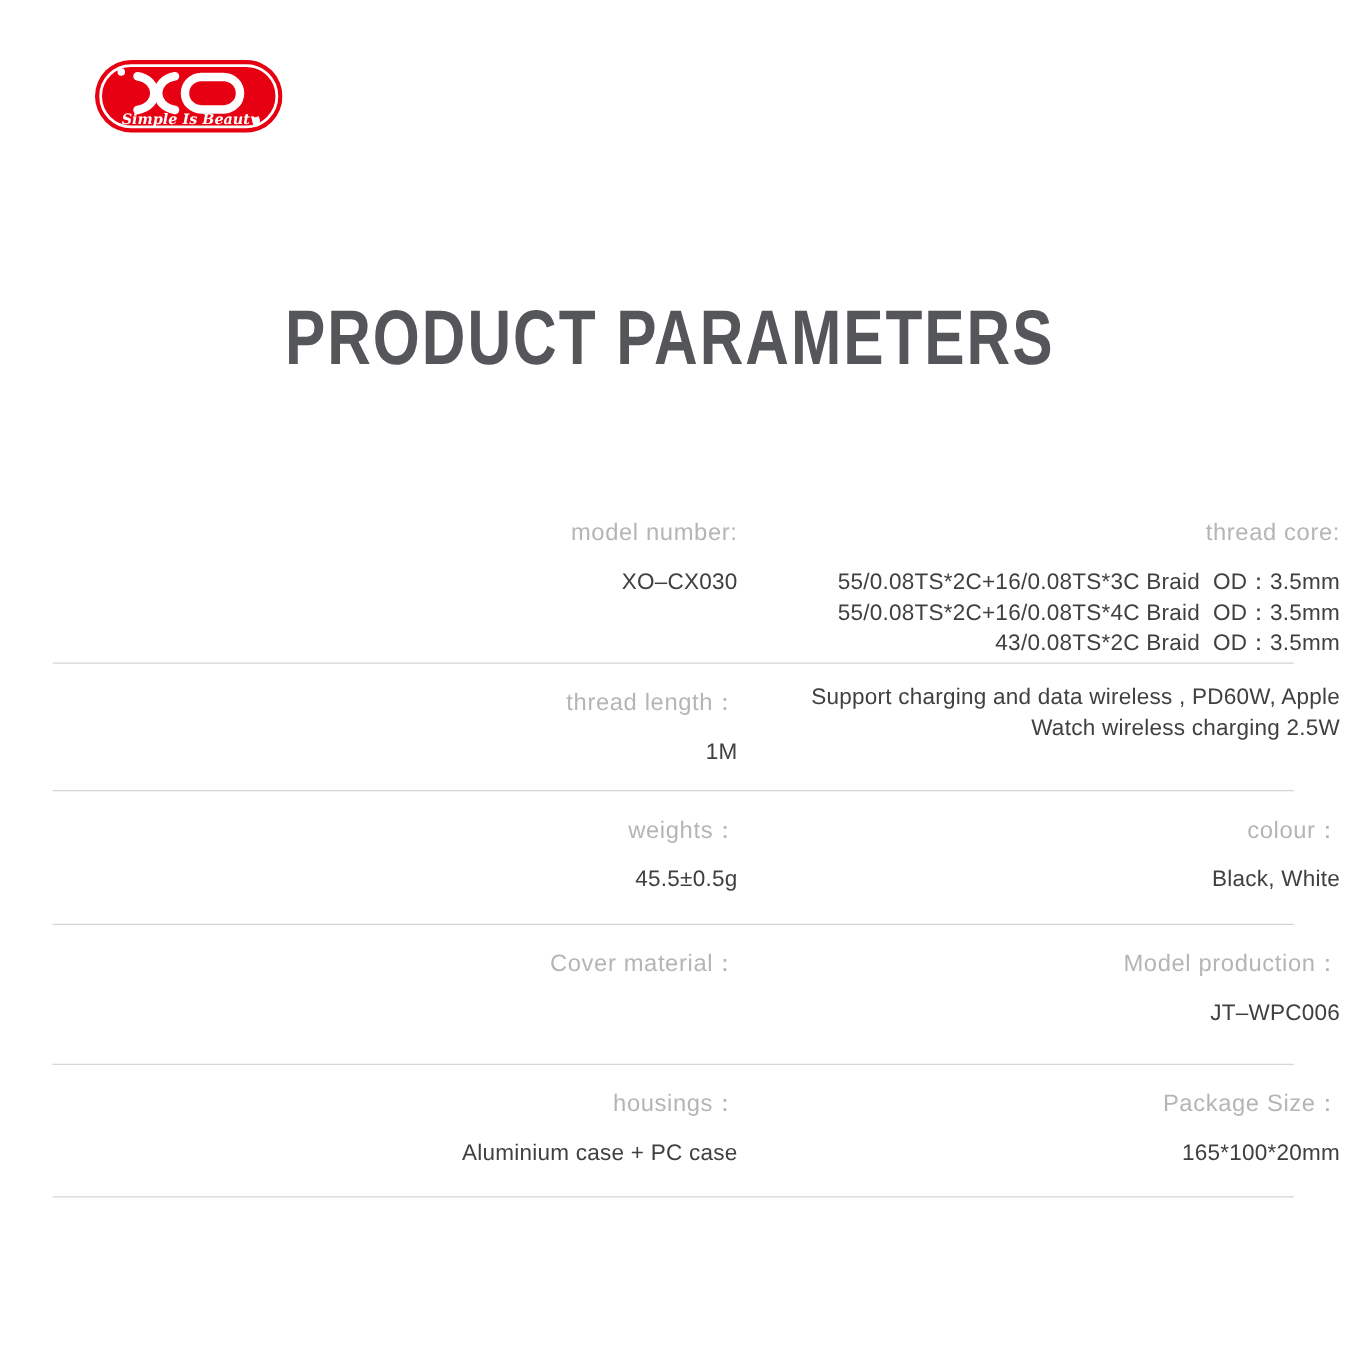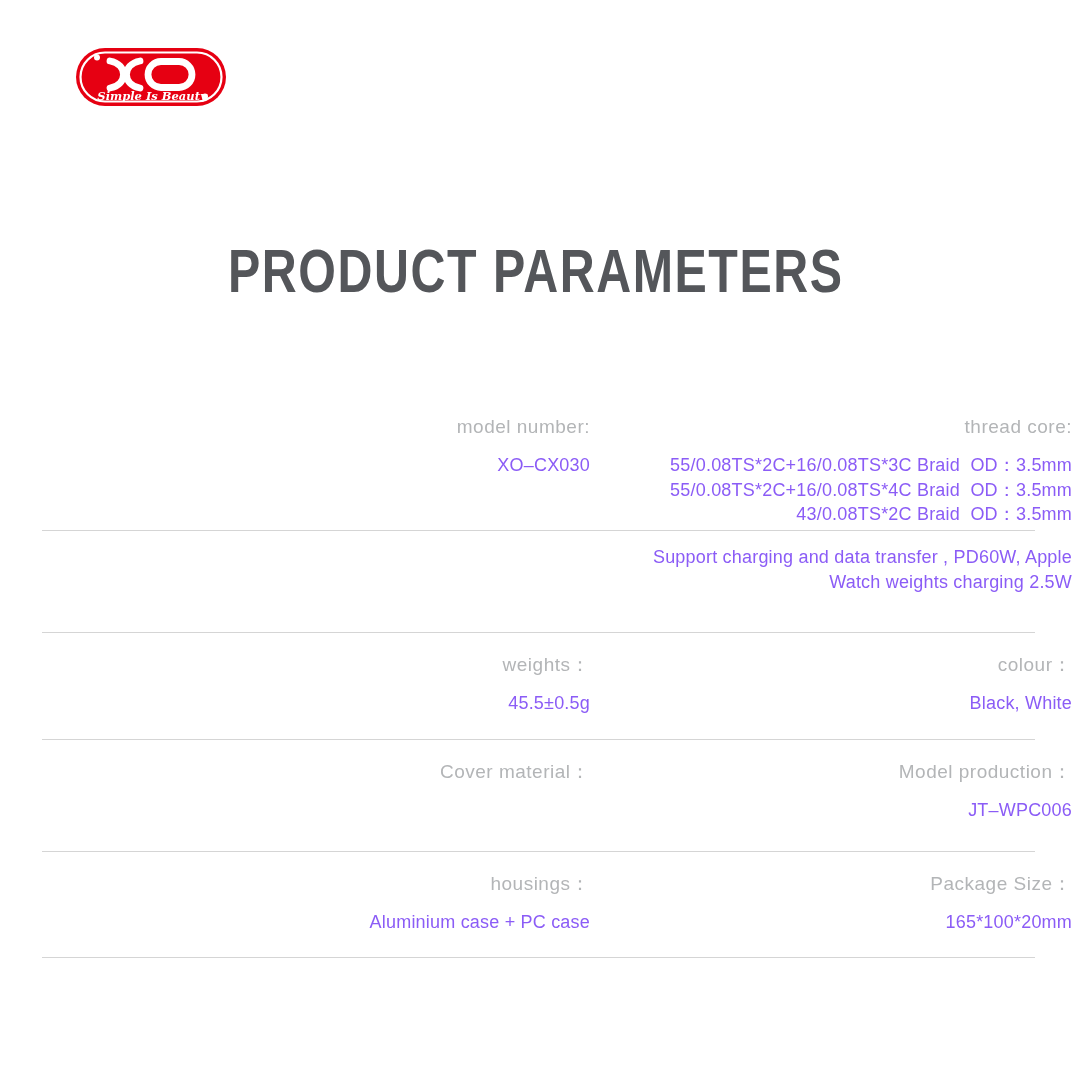--- a/index.html
+++ b/index.html
@@ -37,21 +37,21 @@
 
   .cell { position: absolute; top: 0; }
   .cell.left  { left: 180px; width: 410px; }
   .cell.right { left: 628px; width: 428px; margin-left: 16px; }
 
   .label {
     margin-top: 20px; font-size: 19px; line-height: 24px;
     color: #b3b5b7; letter-spacing: 0.5px; white-space: pre-wrap;
   }
   .value {
-    font-size: 18px; line-height: 24.5px; color: #8b5cf6;
+    font-size: 18px; line-height: 24.5px; color: #404040;
     white-space: pre-wrap; letter-spacing: 0.2px;
   }
   .value.first { margin-top: 14px; }
 </style>
 </head>
 <body>
 
 <div class="page">
 
   <div class="logo">
@@ -81,22 +81,26 @@
       <div class="cell right">
         <div class="label">thread core:</div>
         <div class="value first">55/0.08TS*2C+16/0.08TS*3C Braid  OD：3.5mm</div>
         <div class="value">55/0.08TS*2C+16/0.08TS*4C Braid  OD：3.5mm</div>
         <div class="value">43/0.08TS*2C Braid  OD：3.5mm</div>
       </div>
       <div class="divider"></div>
     </div>
 
     <div class="spec-row row-1">
+      <div class="cell left">
+        <div class="label">thread length：</div>
+        <div class="value first">1M</div>
+      </div>
       <div class="cell right">
-        <div class="value first">Support charging and data transfer , PD60W, Apple Watch weights charging 2.5W</div>
+        <div class="value first">Support charging and data wireless , PD60W, Apple Watch wireless charging 2.5W</div>
       </div>
       <div class="divider"></div>
     </div>
 
     <div class="spec-row row-2">
       <div class="cell left">
         <div class="label">weights：</div>
         <div class="value first">45.5±0.5g</div>
       </div>
       <div class="cell right">

